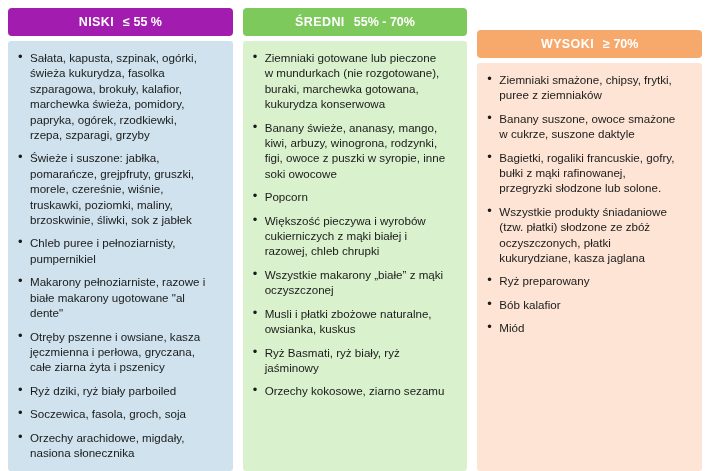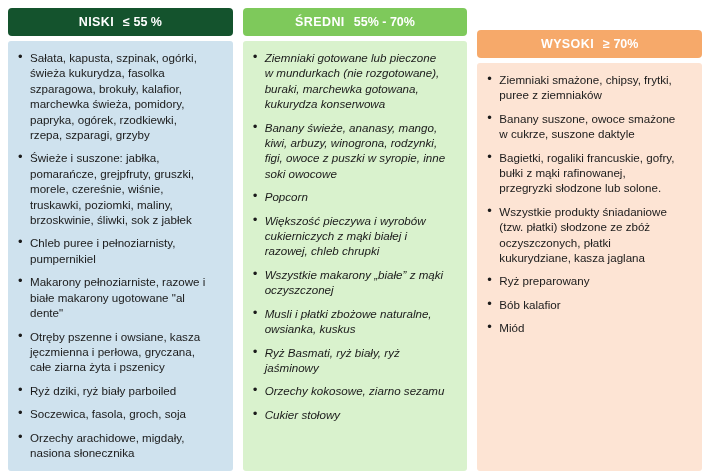--- a/index.html
+++ b/index.html
@@ -71,24 +71,24 @@
   ul.items > li::before {
     content: "•";
     position: absolute;
     left: -10px;
     top: -1px;
     font-size: 13px;
     line-height: 15.4px;
     color: #1a1a1a;
   }
   
-  .col-low .col-header   { background: #14532d; }
+  .col-low .col-header   { background: #a21caf; }
   .col-low .col-body     { background: #cfe2ee; }
   .col-mid .col-header   { background: #7ec95b; align-items: center; }
-  .col-mid .col-body     { background: #d9f2cd; font-style: italic; }
+  .col-mid .col-body     { background: #d9f2cd; }
   .col-high .col-header  { background: #f6a96a; margin-top: 22px; }
   .col-high .col-body    { background: #fde4d4; }
 </style>
 </head>
 <body>
 
 <div class="board">
 
   <div class="column col-low">
     <div class="col-header">
@@ -117,21 +117,20 @@
     <div class="col-body">
       <ul class="items">
         <li>Ziemniaki gotowane lub pieczone w mundurkach (nie rozgotowane), buraki, marchewka gotowana, kukurydza konserwowa</li>
         <li>Banany świeże, ananasy, mango, kiwi, arbuzy, winogrona, rodzynki, figi, owoce z puszki w syropie, inne soki owocowe</li>
         <li>Popcorn</li>
         <li>Większość pieczywa i wyrobów cukierniczych z mąki białej i razowej, chleb chrupki</li>
         <li>Wszystkie makarony „białe” z mąki oczyszczonej</li>
         <li>Musli i płatki zbożowe naturalne, owsianka, kuskus</li>
         <li>Ryż Basmati, ryż  biały, ryż jaśminowy</li>
         <li>Orzechy kokosowe, ziarno sezamu</li>
-        <li>Cukier stołowy</li>
       </ul>
     </div>
   </div>
 
   <div class="column col-high">
     <div class="col-header">
       <span>WYSOKI</span>
       <span class="range">≥ 70%</span>
     </div>
     <div class="col-body">

